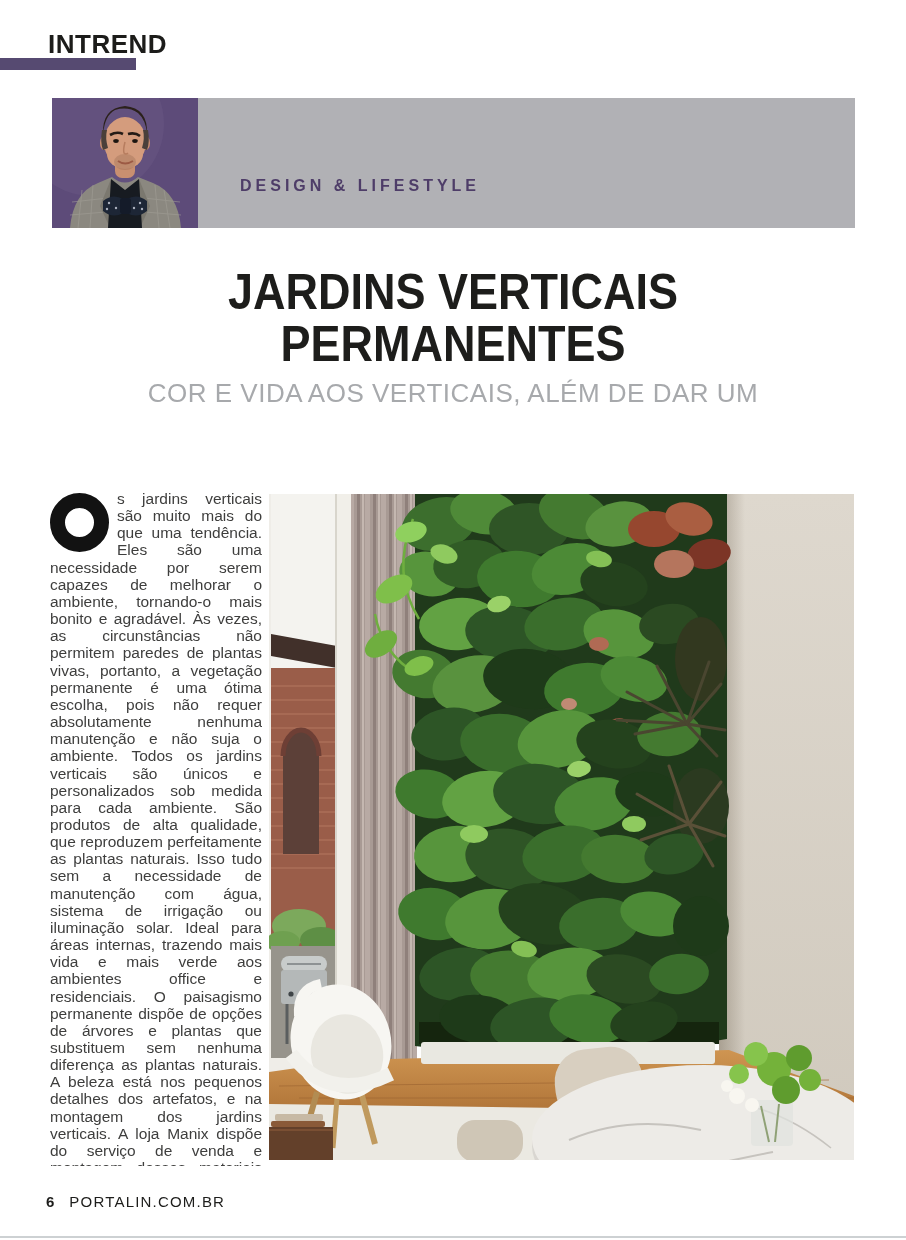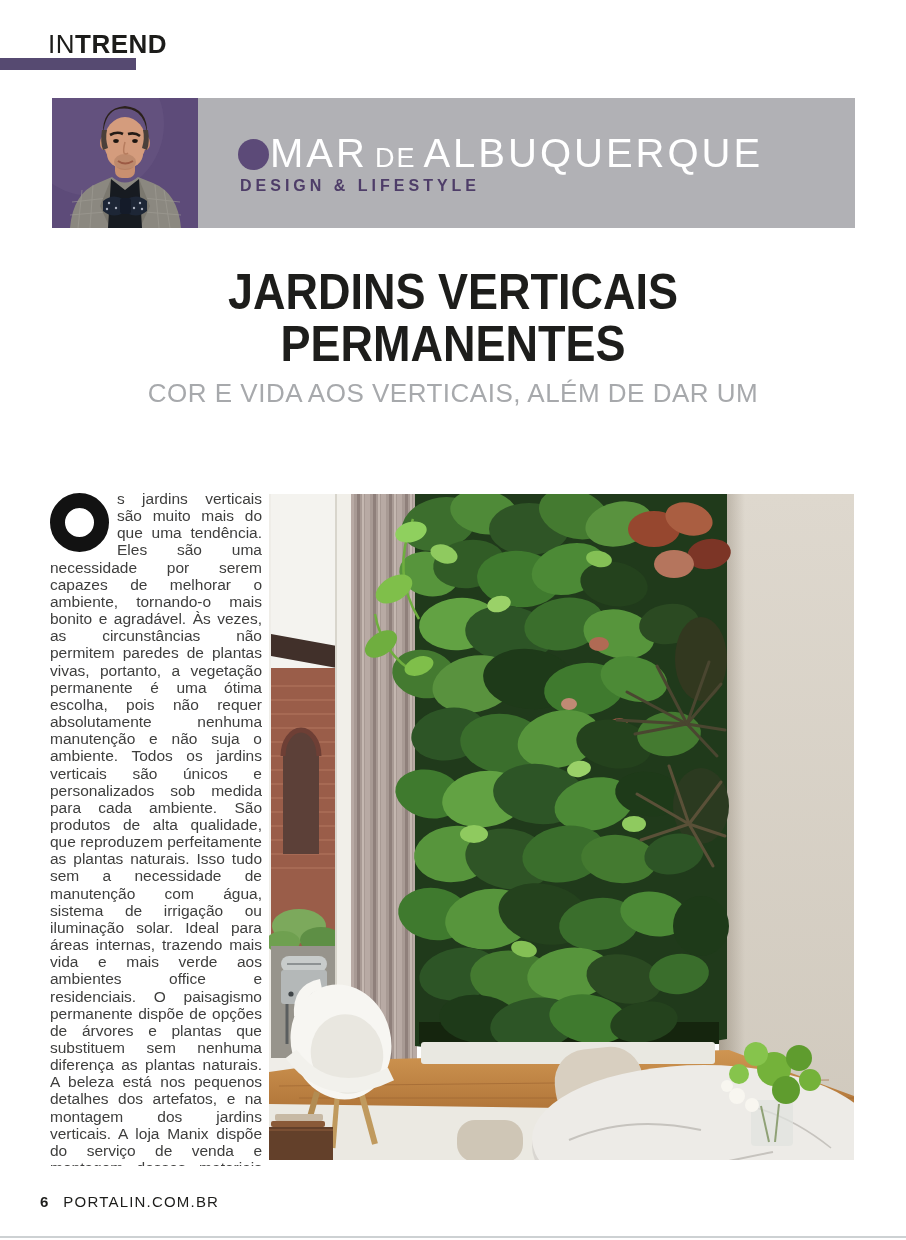--- a/index.html
+++ b/index.html
@@ -1,21 +1,21 @@
 <!DOCTYPE html>
 <html lang="pt"><head>
 <meta charset="utf-8">
 <style>
   html,body{margin:0;padding:0;background:#ffffff;}
   .page{position:relative;width:906px;height:1240px;background:#fff;overflow:hidden;
         font-family:"Liberation Sans",sans-serif;}
 
   
   .kicker{position:absolute;left:48px;top:29px;font-size:26px;letter-spacing:.5px;color:#1c1c1a;}
-  .kicker .k-bold{font-weight:400;margin-top:19px;}
+  .kicker .k-bold{font-weight:700;margin-top:19px;}
   .kicker .k-light{font-weight:700;}
   .kicker-bar{position:absolute;left:0;top:58px;width:136px;height:12px;background:#564a71;}
 
   
   .banner{position:absolute;left:52px;top:98px;width:803px;height:130px;display:flex;}
   .portrait{width:146px;height:130px;flex:0 0 146px;background:#5d4b79;}
   .portrait svg{display:block;}
   .banner-gray{flex:1;background:#b1b1b5;position:relative;}
   .name-line{position:absolute;left:40px;top:33px;white-space:nowrap;color:#ffffff;font-weight:300;}
   .name-disc{display:inline-block;width:31px;height:31px;border-radius:50%;background:#5c4a78;vertical-align:baseline;transform:translateY(3px);margin-right:1px;}
@@ -34,21 +34,21 @@
   .dropcap{float:left;width:29px;height:29px;border:15px solid #121212;border-radius:50%;margin:3px 8px 2px 0;
            text-indent:-999px;overflow:hidden;}
   .bodytext{margin:0;font-size:15.5px;line-height:17.15px;text-align:justify;color:#3e3e3d;
             -webkit-hyphens:auto;hyphens:auto;}
 
   
   .photo{position:absolute;left:269px;top:494px;width:585px;height:666px;}
   .photo svg{display:block;}
 
   
-  .footer{position:absolute;left:40px;top:1193px;font-size:15px;color:#1d1d1b;}
+  .footer{position:absolute;left:46px;top:1193px;font-size:15px;color:#1d1d1b;}
   .footer .pnum{font-weight:800;margin-right:15px;}
   .footer .site{letter-spacing:1.2px;}
   .bottom-rule{position:absolute;left:0;top:1236px;width:906px;height:2px;background:#cdd1d3;}
 </style>
 </head>
 <body>
 
 <div class="page">
 
   <div class="kicker">
@@ -103,23 +103,20 @@
           <circle cx="57" cy="105" r="1.2"></circle>
             <circle cx="64" cy="110" r="1.2"></circle>
             <circle cx="55" cy="111" r="1.2"></circle>
           <circle cx="88" cy="105" r="1.2"></circle>
             <circle cx="82" cy="110" r="1.2"></circle>
             <circle cx="90" cy="111" r="1.2"></circle>
         </g>
       </svg>
     </div>
     <div class="banner-gray">
-      <div class="name-line">
-        <span class="name-disc"></span><span class="name-big">MAR</span><span class="name-small">DE</span><span class="name-big">ALBUQUERQUE</span>
-      </div>
       <div class="specialty">DESIGN &amp; LIFESTYLE</div>
     </div>
   </div>
 
   <div class="title-block">
     <div class="title-line">JARDINS VERTICAIS</div>
     <div class="title-line">PERMANENTES</div>
     <div class="subtitle">
       <div class="subtitle-line">COR E VIDA AOS VERTICAIS, ALÉM DE DAR UM</div>
     </div>

